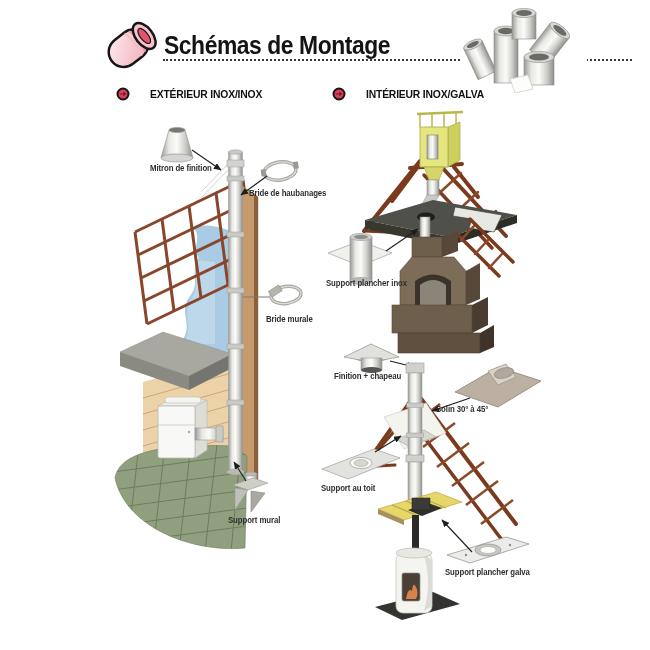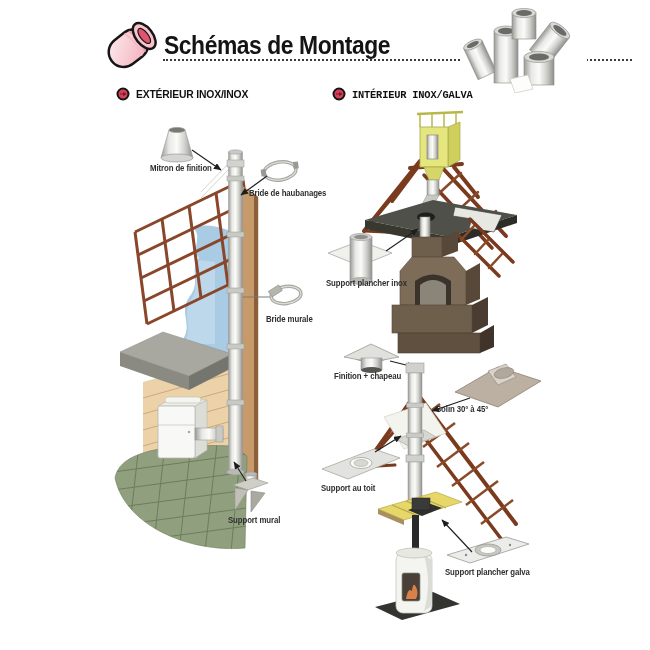--- a/index.html
+++ b/index.html
@@ -4,23 +4,23 @@
 <style>
   html,body{margin:0;padding:0;}
   body{width:650px;height:650px;background:#ffffff;position:relative;overflow:hidden;
        font-family:"Liberation Sans", sans-serif;color:#222;}
   .abs{position:absolute;}
   
   .page-title{left:164px;top:30px;font-size:26px;font-weight:bold;color:#141414;
       letter-spacing:-0.5px;transform:scaleX(.88);transform-origin:left center;white-space:nowrap;}
   .title-rule{left:163px;top:59px;width:469px;height:0;border-bottom:2px dotted #3a3a3a;}
   
-  .badge-row{display:flex;align-items:center;gap:6px;}
+  .badge-row{display:flex;align-items:center;gap:20px;}
   .badge-left{left:116px;top:87px;}
-  .badge-right{left:332px;top:87px;font-family:Liberation Mono, monospace;}
+  .badge-right{left:332px;top:87px;}
   .badge-text{font-size:11.5px;font-weight:bold;color:#101010;letter-spacing:-0.2px;
       transform:scaleX(.9);transform-origin:left center;white-space:nowrap;}
   
   .dlabel{font-size:8.5px;font-weight:bold;color:#2e2e2e;white-space:nowrap;
       transform:scaleX(.92);transform-origin:left center;letter-spacing:-0.1px;}
 </style>
 </head>
 <body>
 
 <svg class="abs" style="left:103px;top:14px;" width="62" height="60" viewBox="0 0 62 60">

